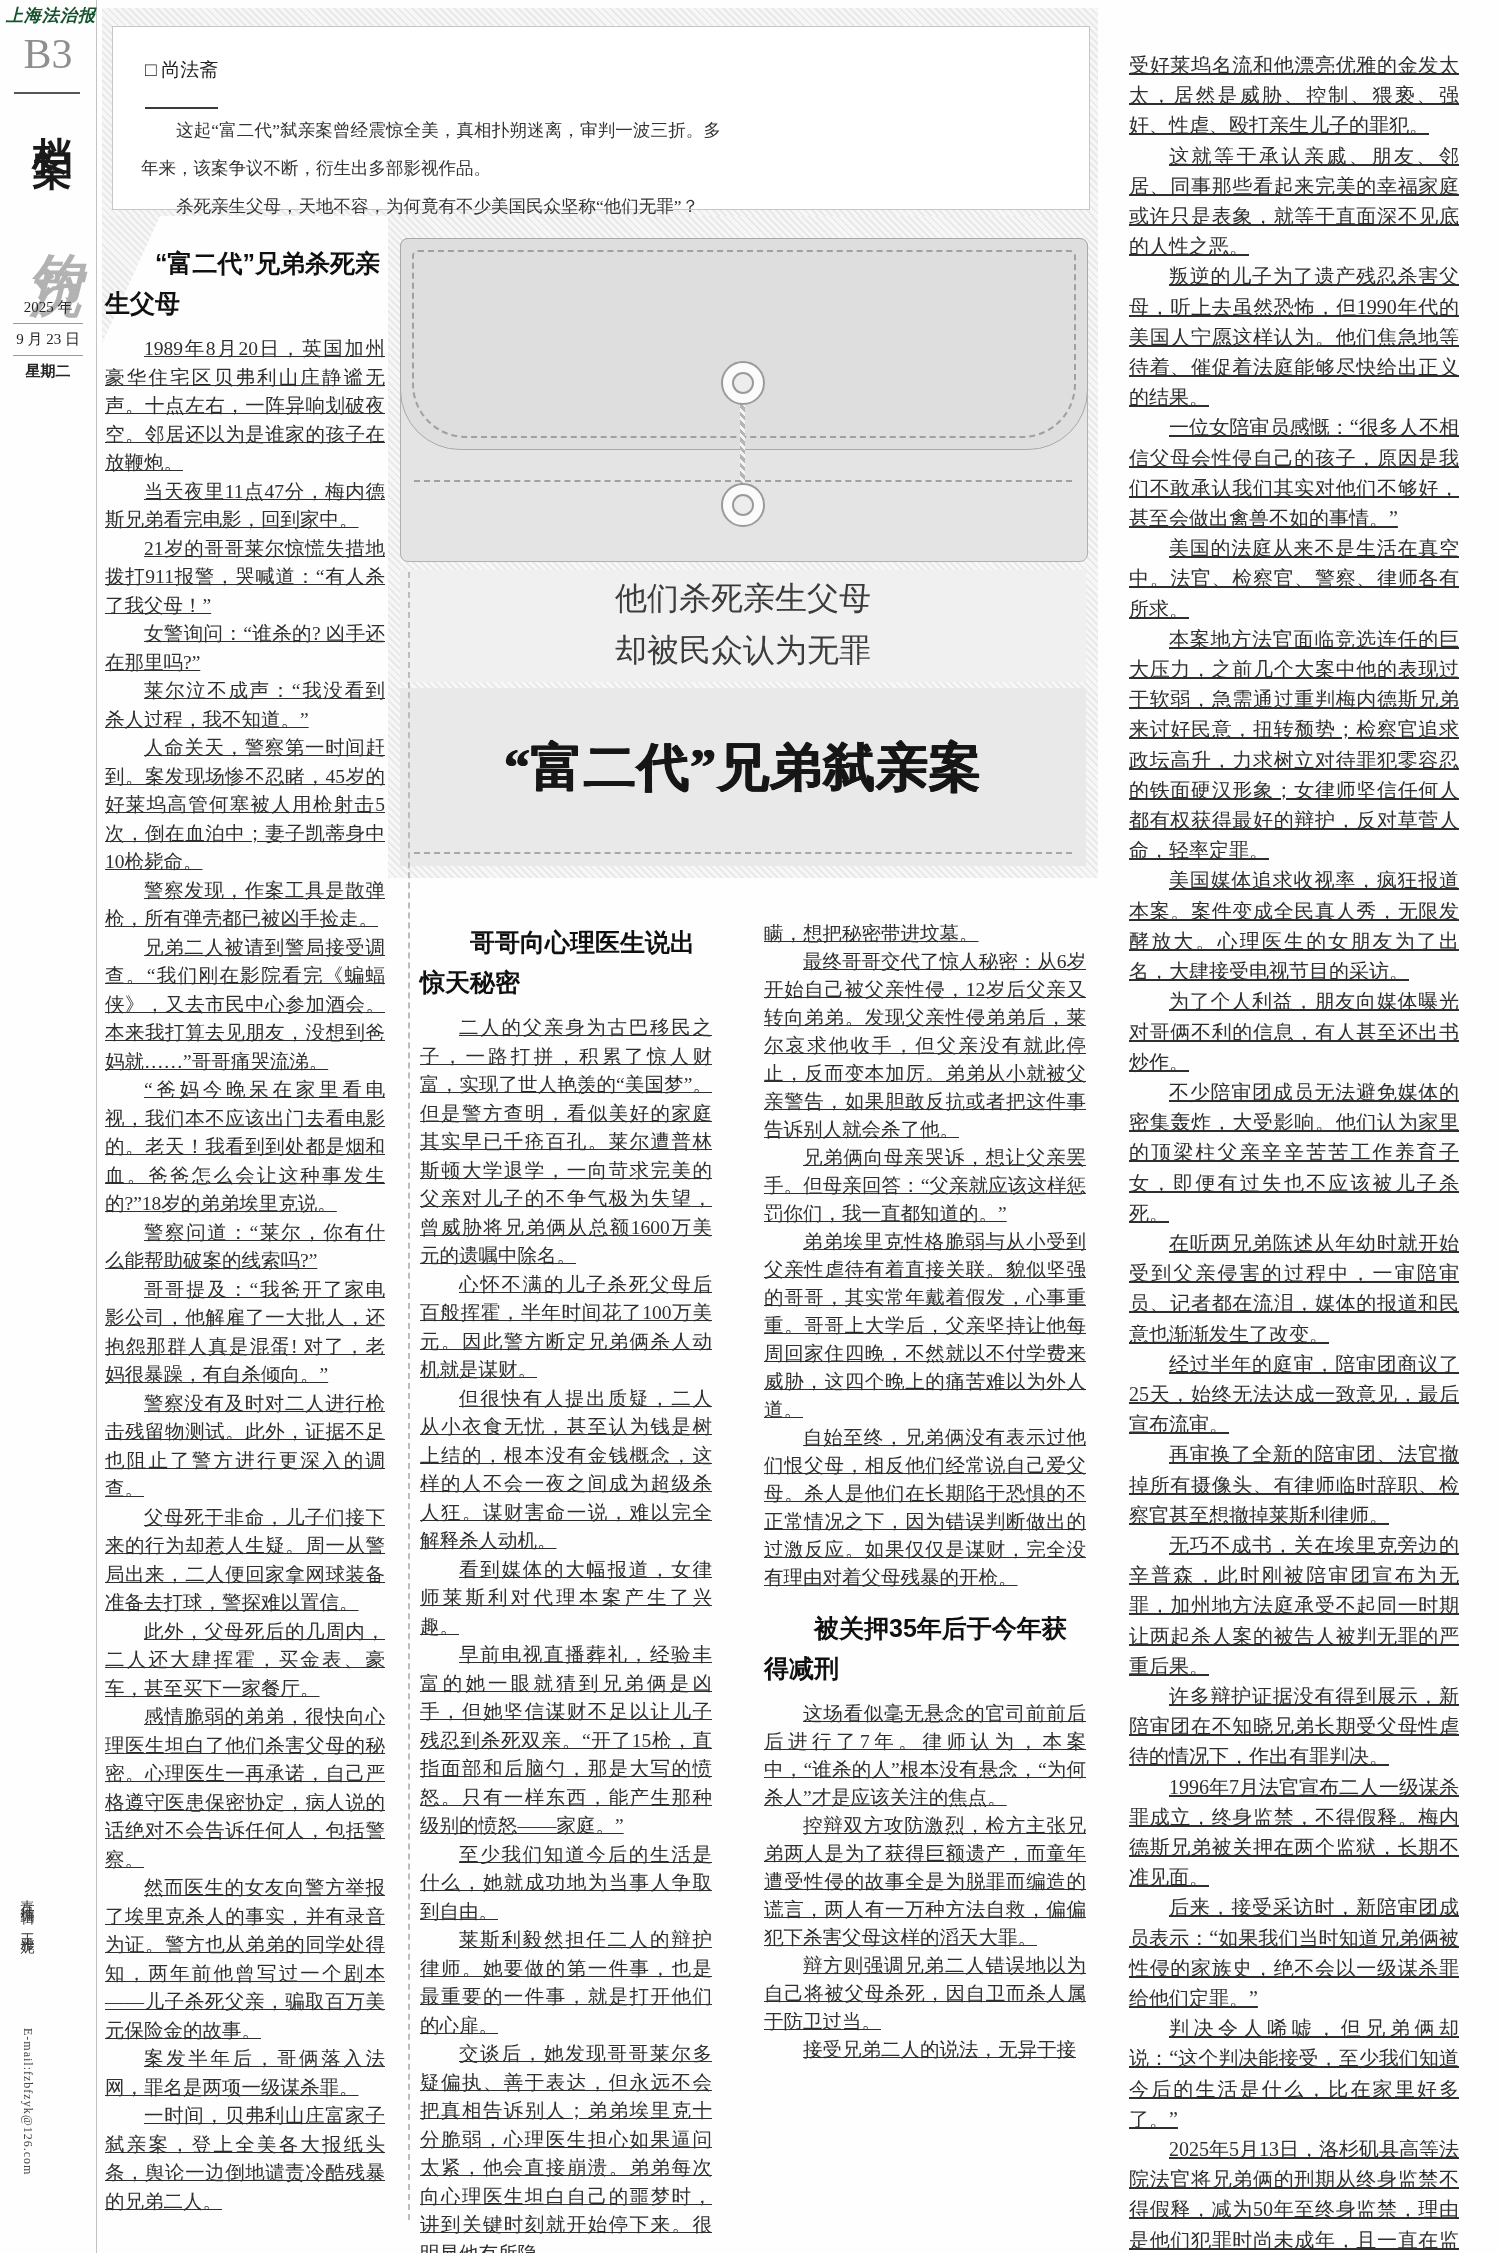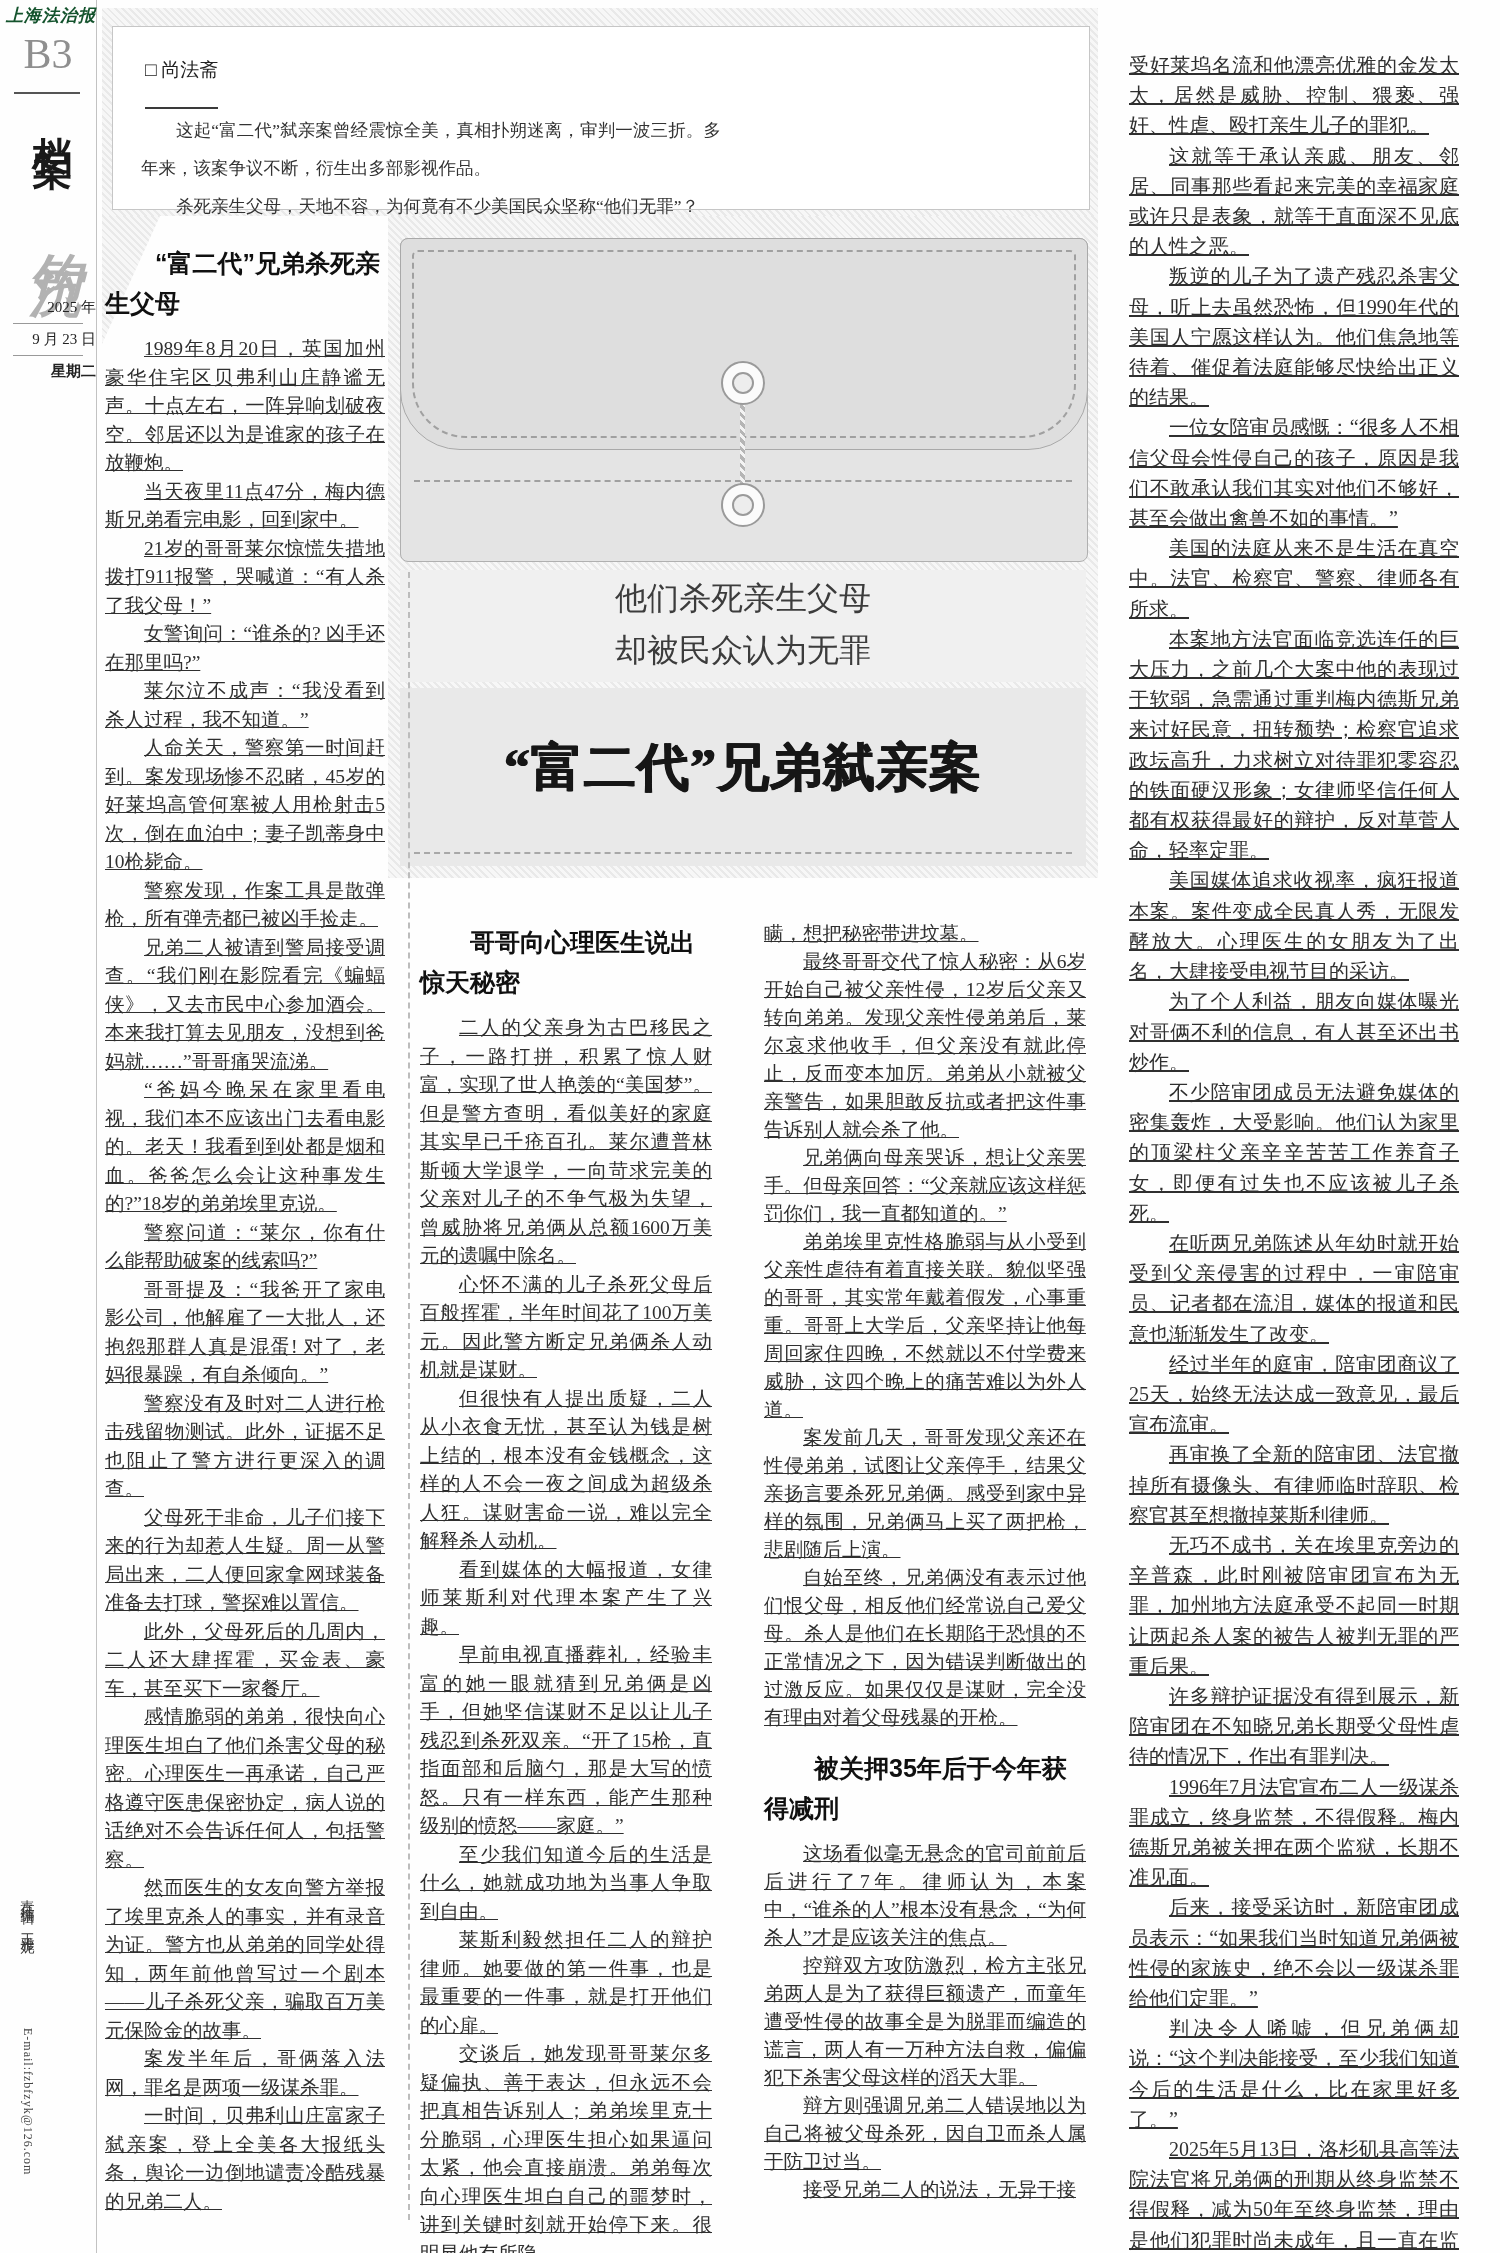--- a/index.html
+++ b/index.html
@@ -8,21 +8,21 @@
   
   .sidebar-rule{position:absolute;left:96px;top:0;width:1px;height:2253px;background:#c2c2c2;}
   .masthead{position:absolute;left:2px;top:4px;width:94px;font-size:17px;font-weight:bold;font-style:italic;
             letter-spacing:1px;color:#14532d;text-align:right;}
   .pageno{position:absolute;left:0;top:30px;width:96px;text-align:center;font-size:42px;color:#8f8f8f;}
   .pageno-rule{position:absolute;left:14px;top:92px;width:66px;height:2px;background:#555;}
   .sec-top{position:absolute;left:26px;top:104px;writing-mode:vertical-rl;font-family:"Liberation Sans","DejaVu Sans",sans-serif;
            font-weight:bold;font-size:40px;letter-spacing:10px;color:#1a1a1a;}
   .sec-bottom{position:absolute;left:20px;top:212px;writing-mode:vertical-rl;font-style:italic;font-weight:bold;
            font-size:52px;letter-spacing:14px;color:#b2b2b2;}
-  .date-block{position:absolute;left:0;top:295px;width:96px;text-align:right;font-size:15px;color:#222;}
+  .date-block{position:absolute;left:0;top:295px;width:96px;text-align:center;font-size:15px;color:#222;}
   .date-line{margin:0;padding:3px 0;}
   .date-rule{width:70px;height:1px;background:#999;margin:3px auto;}
   .weekday{font-weight:bold;}
   .editor-v{position:absolute;left:18px;top:1888px;writing-mode:vertical-rl;font-size:14px;letter-spacing:4px;color:#333;}
   .email-v{position:absolute;left:20px;top:2028px;writing-mode:vertical-rl;font-size:12px;letter-spacing:1px;color:#444;}
   
   .hatch{background:repeating-linear-gradient(45deg,#e9e9e9 0 2px,#f7f7f7 2px 5px);}
   .hatchA{position:absolute;left:102px;top:8px;width:996px;height:208px;}
   .hatchA2{position:absolute;left:102px;top:216px;width:58px;height:128px;clip-path:polygon(0 0,100% 0,0 100%);}
   .hatchB{position:absolute;left:388px;top:216px;width:710px;height:662px;}
@@ -153,21 +153,20 @@
         <p>交谈后，她发现哥哥莱尔多疑偏执、善于表达，但永远不会把真相告诉别人；弟弟埃里克十分脆弱，心理医生担心如果逼问太紧，他会直接崩溃。弟弟每次向心理医生坦白自己的噩梦时，讲到关键时刻就开始停下来。很明显他有所隐</p>
       </div>
   </div>
 
   <div class="col col-3">
     <p class="cont">瞒，想把秘密带进坟墓。</p>
     <div>
         <p>最终哥哥交代了惊人秘密：从6岁开始自己被父亲性侵，12岁后父亲又转向弟弟。发现父亲性侵弟弟后，莱尔哀求他收手，但父亲没有就此停止，反而变本加厉。弟弟从小就被父亲警告，如果胆敢反抗或者把这件事告诉别人就会杀了他。</p>
         <p>兄弟俩向母亲哭诉，想让父亲罢手。但母亲回答：“父亲就应该这样惩罚你们，我一直都知道的。”</p>
         <p>弟弟埃里克性格脆弱与从小受到父亲性虐待有着直接关联。貌似坚强的哥哥，其实常年戴着假发，心事重重。哥哥上大学后，父亲坚持让他每周回家住四晚，不然就以不付学费来威胁，这四个晚上的痛苦难以为外人道。</p>
-        <p>案发前几天，哥哥发现父亲还在性侵弟弟，试图让父亲停手，结果父亲扬言要杀死兄弟俩。感受到家中异样的氛围，兄弟俩马上买了两把枪，悲剧随后上演。</p>
         <p>自始至终，兄弟俩没有表示过他们恨父母，相反他们经常说自己爱父母。杀人是他们在长期陷于恐惧的不正常情况之下，因为错误判断做出的过激反应。如果仅仅是谋财，完全没有理由对着父母残暴的开枪。</p>
       </div>
     <h2 class="sec-heading mid">被关押35年后于今年获得减刑</h2>
     <div>
         <p>这场看似毫无悬念的官司前前后后进行了7年。律师认为，本案中，“谁杀的人”根本没有悬念，“为何杀人”才是应该关注的焦点。</p>
         <p>控辩双方攻防激烈，检方主张兄弟两人是为了获得巨额遗产，而童年遭受性侵的故事全是为脱罪而编造的谎言，两人有一万种方法自救，偏偏犯下杀害父母这样的滔天大罪。</p>
         <p>辩方则强调兄弟二人错误地以为自己将被父母杀死，因自卫而杀人属于防卫过当。</p>
         <p>接受兄弟二人的说法，无异于接</p>
       </div>
   </div>

